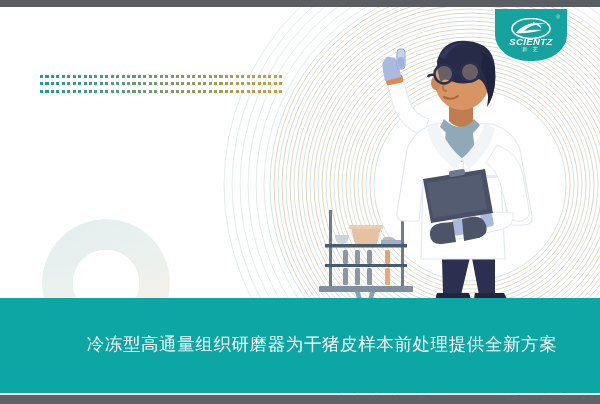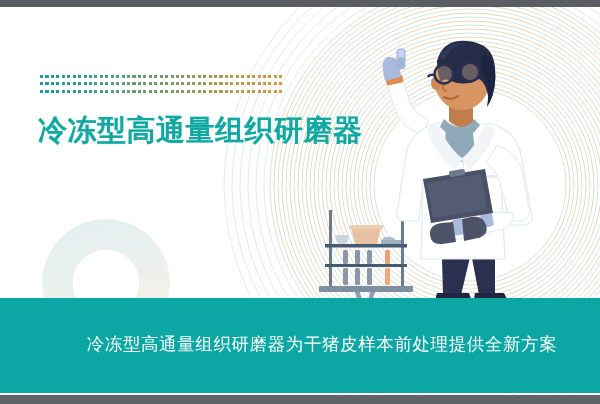--- a/index.html
+++ b/index.html
@@ -337,21 +337,20 @@
         <i style="background: rgb(186, 155, 71);"></i>
         <i style="background: rgb(190, 154, 69);"></i>
         <i style="background: rgb(194, 154, 67);"></i>
         <i style="background: rgb(198, 154, 65);"></i>
         <i style="background: rgb(203, 154, 62);"></i>
         <i style="background: rgb(207, 154, 60);"></i>
         <i style="background: rgb(211, 154, 58);"></i>
       </div>
 
     <div class="headline">
-      <div class="line">冷冻型高通量组织研磨器</div>
     </div>
 
     <div class="cart">
       <svg width="110" height="105" viewBox="0 0 110 105">
 
         <rect x="14" y="8" width="3" height="76" fill="#6d7b8c"></rect>
         <rect x="86" y="8" width="3" height="76" fill="#6d7b8c"></rect>
 
         <rect x="10" y="42" width="82" height="3.5" fill="#465a72"></rect>
 
@@ -441,20 +440,30 @@
           <circle cx="99" cy="47" r="9.5"></circle>
           <circle cx="125" cy="45" r="9.5"></circle>
           <path d="M108.5 46.5 q8 -3 7 -1"></path>
           <path d="M90 48 q-6 -1 -7 2"></path>
         </g>
         <circle cx="99" cy="47" r="8" fill="#e9c49c" opacity=".35"></circle>
         <circle cx="125" cy="45" r="8" fill="#e9c49c" opacity=".35"></circle>
       </svg>
     </div>
 
+    <div class="logo">
+      <span class="reg">®</span>
+      <svg class="swoosh" viewBox="0 0 40 21">
+        <ellipse cx="20" cy="10.5" rx="19" ry="10" fill="none" stroke="#ffffff" stroke-width="1.6"></ellipse>
+        <path d="M5 15 q10 -13 30 -9 q-14 -1 -22 7 q10 -2 18 -1 q-16 4 -26 3 z" fill="#ffffff"></path>
+        <path d="M22 5 q6 1 8 5" stroke="#ffffff" stroke-width="1.4" fill="none"></path>
+      </svg>
+      <span class="brand">SCIENTZ</span>
+      <span class="cn">新 芝</span>
+    </div>
 
     <div class="banner">
       <div class="btext">冷冻型高通量组织研磨器为干猪皮样本前处理提供全新方案</div>
     </div>
 
   </div>
 
   <div class="chrome-bar chrome-bottom"></div>
 </div>
 

